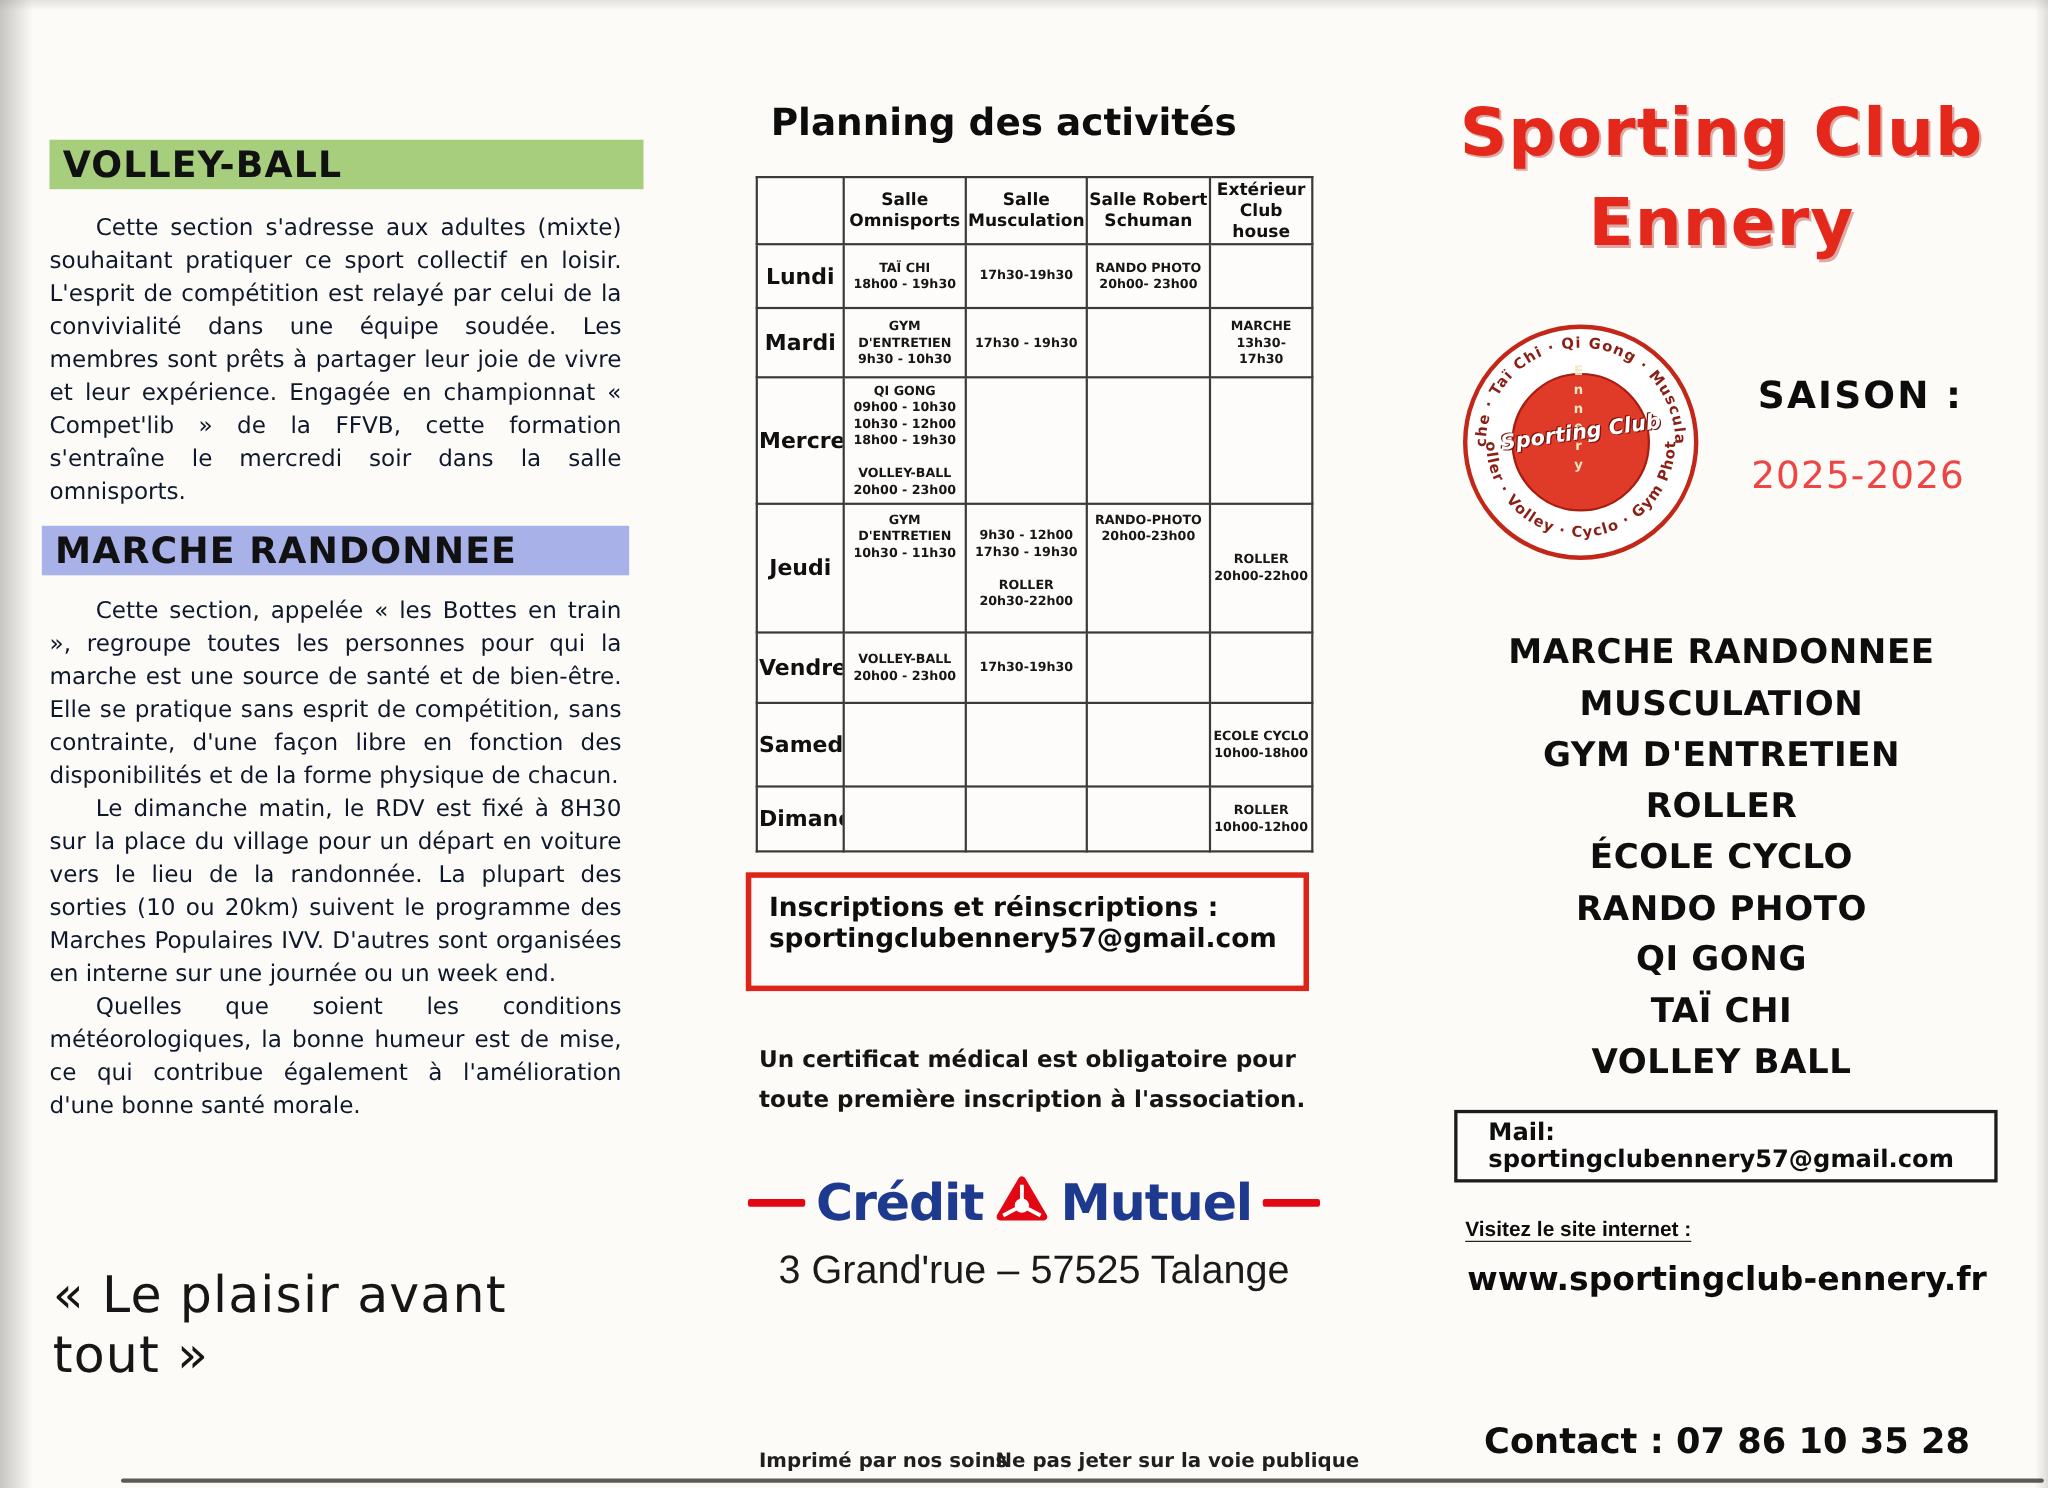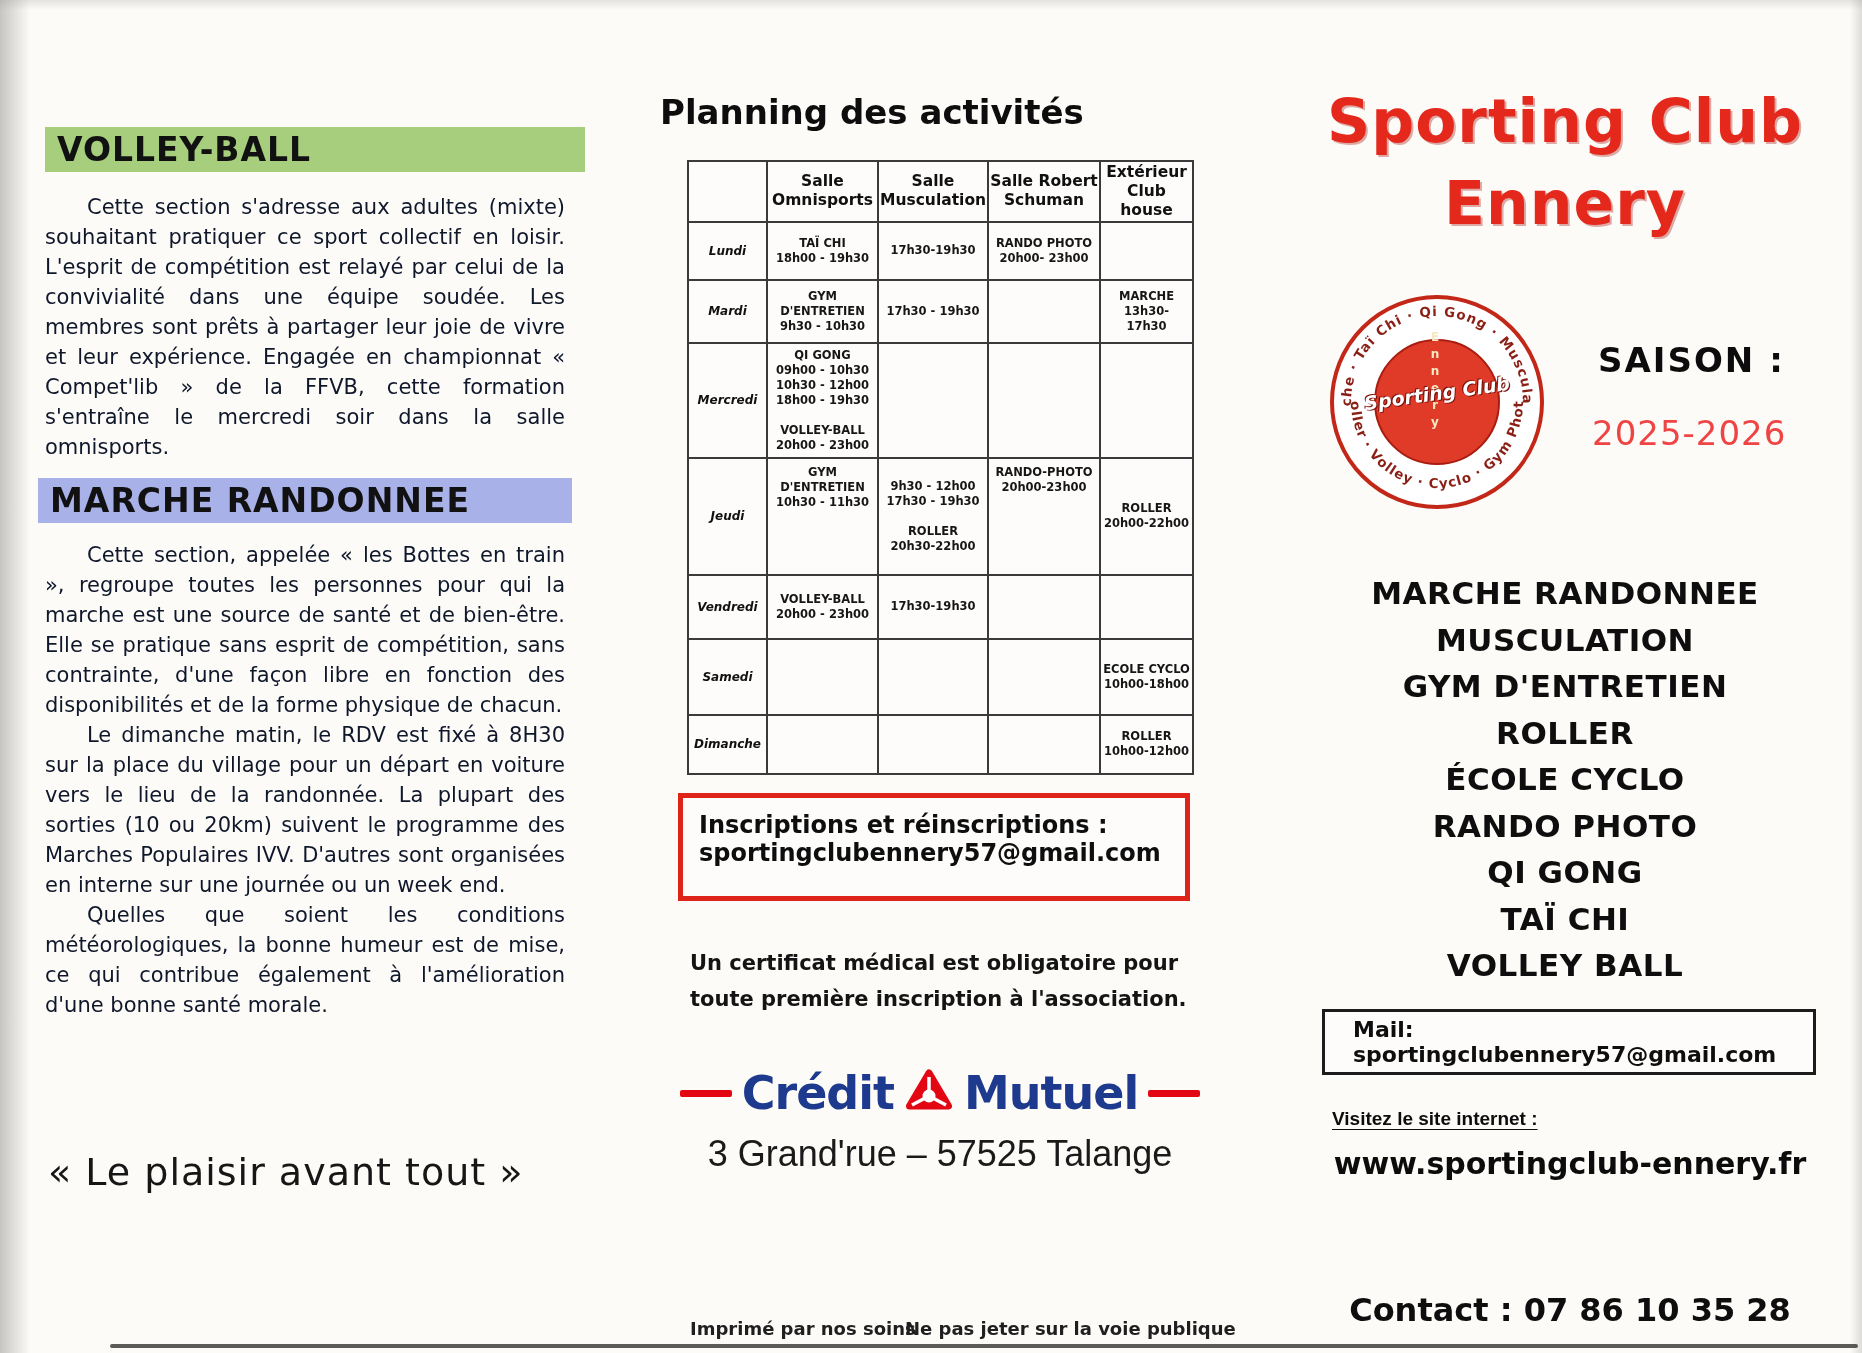--- a/index.html
+++ b/index.html
@@ -18,32 +18,32 @@
 
   
   .sec-bar{height:45px;line-height:45px;padding-left:12px;font-size:33px;font-weight:bold;
            letter-spacing:1px;color:#111;}
   .bar-green{left:45px;top:127px;width:528px;background:#a6ce7d;}
   .bar-blue{left:38px;top:478px;width:522px;background:#a8b2e8;}
   .body-text{font-size:21px;line-height:30px;text-align:justify;color:#0f172a;}
   .body-text p{margin:0;text-indent:42px;}
   .left-p1{left:45px;top:192px;width:520px;}
   .left-marche{left:45px;top:540px;width:520px;}
-  .quote{left:48px;top:1150px;width:520px;font-size:38px;color:#161616;letter-spacing:1px;}
-
-  
-  .plan-title{left:660px;top:92px;width:505px;text-align:left;font-size:34px;font-weight:bold;color:#0d0d0d;}
+  .quote{left:48px;top:1150px;width:520px;font-size:46px;color:#161616;letter-spacing:1px;}
+
+  
+  .plan-title{left:660px;top:92px;width:505px;text-align:center;font-size:34px;font-weight:bold;color:#0d0d0d;}
   .plan-table{left:687px;top:160px;}
   table{border-collapse:collapse;table-layout:fixed;width:505px;background:rgba(255,255,255,.35);}
   td,th{border:2px solid #3a3a3a;overflow:hidden;}
   col.c0{width:79px}col.c1{width:111px}col.c2{width:110px}col.c3{width:112px}col.c4{width:93px}
   tr.r0{height:52px}tr.r1{height:58px}tr.r2{height:63px}tr.r3{height:115px}
   tr.r4{height:117px}tr.r5{height:64px}tr.r6{height:76px}tr.r7{height:59px}
   th{font-size:15.5px;font-weight:700;white-space:pre-line;text-align:center;vertical-align:middle;line-height:1.22;color:#101010;}
-  td.day{font-size:12px;font-weight:700;text-align:center;vertical-align:middle;color:#101010;font-style:italic;}
+  td.day{font-size:20px;font-weight:700;text-align:center;vertical-align:middle;color:#101010;}
   td.slot{font-size:11.5px;font-weight:600;white-space:pre-line;text-align:center;vertical-align:middle;
           line-height:1.3;padding:2px;color:#161616;}
   td.vt{vertical-align:top;padding-top:6px;}
 
   .insc-box{left:678px;top:793px;width:512px;height:108px;border:5px solid #de2418;box-sizing:border-box;
             padding:13px 16px;background:rgba(255,255,255,.4);}
   .insc-line{font-size:24px;font-weight:700;color:#0e0e0e;}
   .insc-line + .insc-line{}
   .cert-note{left:690px;top:945px;width:500px;font-size:21px;font-weight:700;line-height:36px;color:#141414;}
 

